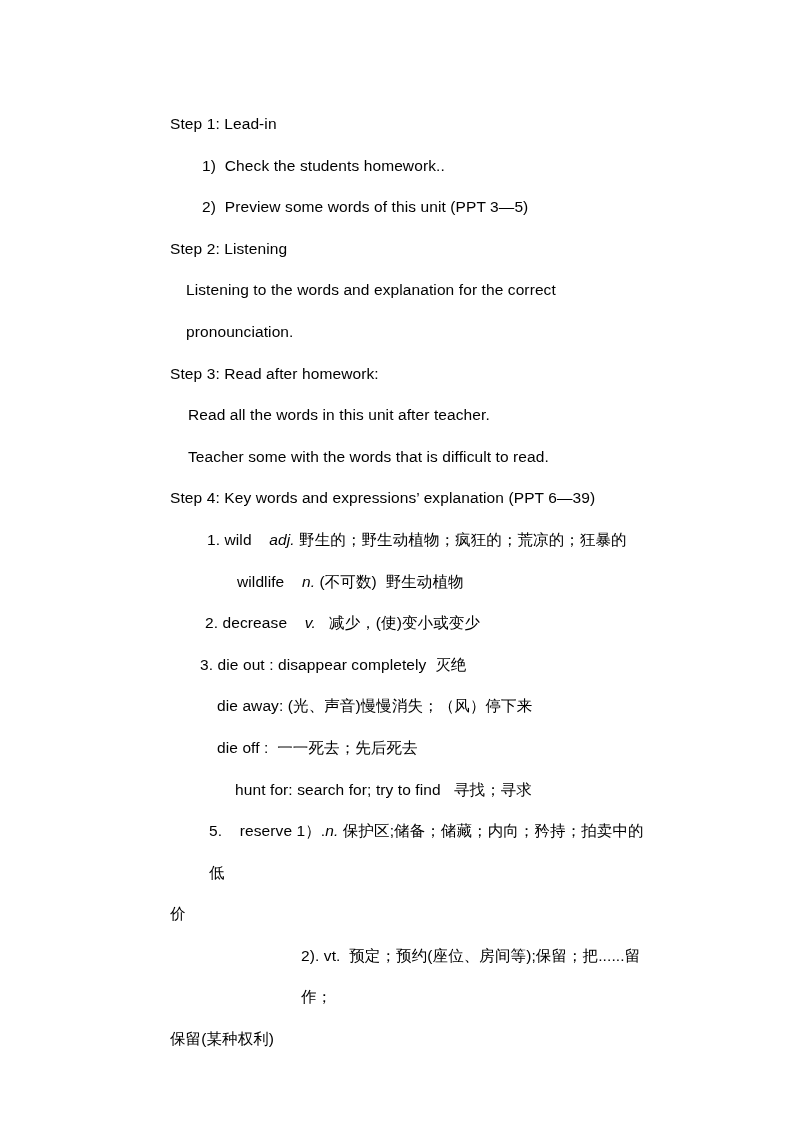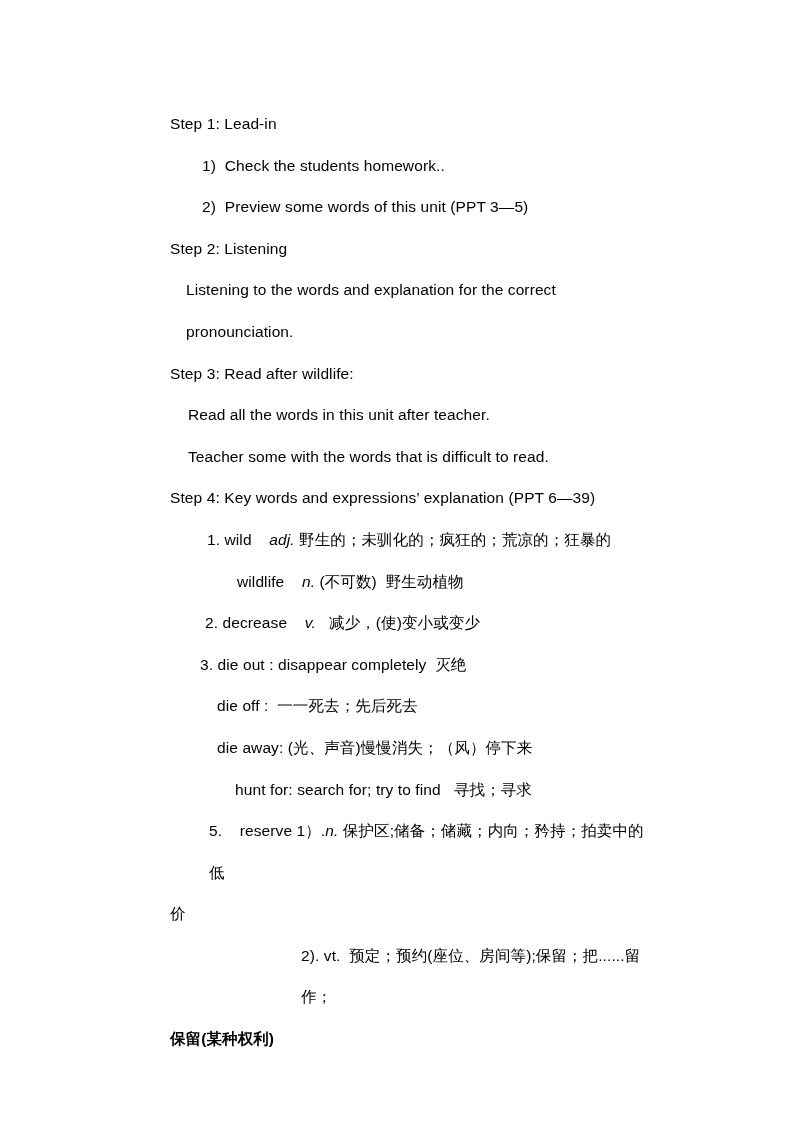--- a/index.html
+++ b/index.html
@@ -32,29 +32,29 @@
 </head>
 <body>
 
 <div class="page">
   <div id="document-body">
       <div class="doc-line" style="padding-left: 0px;"><span>Step 1: Lead-in</span></div>
       <div class="doc-line" style="padding-left: 32px;"><span>1)  Check the students homework..</span></div>
       <div class="doc-line" style="padding-left: 32px;"><span>2)  Preview some words of this unit (PPT 3—5)</span></div>
       <div class="doc-line" style="padding-left: 0px;"><span>Step 2: Listening</span></div>
       <div class="doc-line" style="padding-left: 16px;"><span>Listening to the words and explanation for the correct pronounciation.</span></div>
-      <div class="doc-line" style="padding-left: 0px;"><span>Step 3: Read after wildlife:</span></div>
+      <div class="doc-line" style="padding-left: 0px;"><span>Step 3: Read after homework:</span></div>
       <div class="doc-line" style="padding-left: 18px;"><span>Read all the words in this unit after teacher.</span></div>
       <div class="doc-line" style="padding-left: 18px;"><span>Teacher some with the words that is difficult to read.</span></div>
       <div class="doc-line" style="padding-left: 0px;"><span>Step 4: Key words and expressions’ explanation (PPT 6—39)</span></div>
-      <div class="doc-line" style="padding-left: 37px;"><span>1. wild    </span><span class="italic">adj.</span><span> 野生的；未驯化的；疯狂的；荒凉的；狂暴的</span></div>
+      <div class="doc-line" style="padding-left: 37px;"><span>1. wild    </span><span class="italic">adj.</span><span> 野生的；野生动植物；疯狂的；荒凉的；狂暴的</span></div>
       <div class="doc-line" style="padding-left: 67px;"><span>wildlife    </span><span class="italic">n.</span><span> (不可数)  野生动植物</span></div>
       <div class="doc-line" style="padding-left: 35px;"><span>2. decrease    </span><span class="italic">v.</span><span>   减少，(使)变小或变少</span></div>
       <div class="doc-line" style="padding-left: 30px;"><span>3. die out : disappear completely  灭绝</span></div>
+      <div class="doc-line" style="padding-left: 47px;"><span>die away: (光、声音)慢慢消失；（风）停下来</span></div>
       <div class="doc-line" style="padding-left: 47px;"><span>die off :  一一死去；先后死去</span></div>
-      <div class="doc-line" style="padding-left: 47px;"><span>die away: (光、声音)慢慢消失；（风）停下来</span></div>
       <div class="doc-line" style="padding-left: 65px;"><span>hunt for: search for; try to find   寻找；寻求</span></div>
       <div class="doc-line" style="padding-left: 39px;"><span>5.    reserve 1）.</span><span class="italic">n.</span><span> 保护区;储备；储藏；内向；矜持；拍卖中的低</span></div>
       <div class="doc-line" style="padding-left: 0px;"><span>价</span></div>
       <div class="doc-line" style="padding-left: 131px;"><span>2). vt.  预定；预约(座位、房间等);保留；把......留作；</span></div>
-      <div class="doc-line" style="padding-left: 0px; font-weight: bold;"><span>保留(某种权利)</span></div>
+      <div class="doc-line" style="padding-left: 0px;"><span>保留(某种权利)</span></div>
     </div>
 </div>
 
 </body></html>

